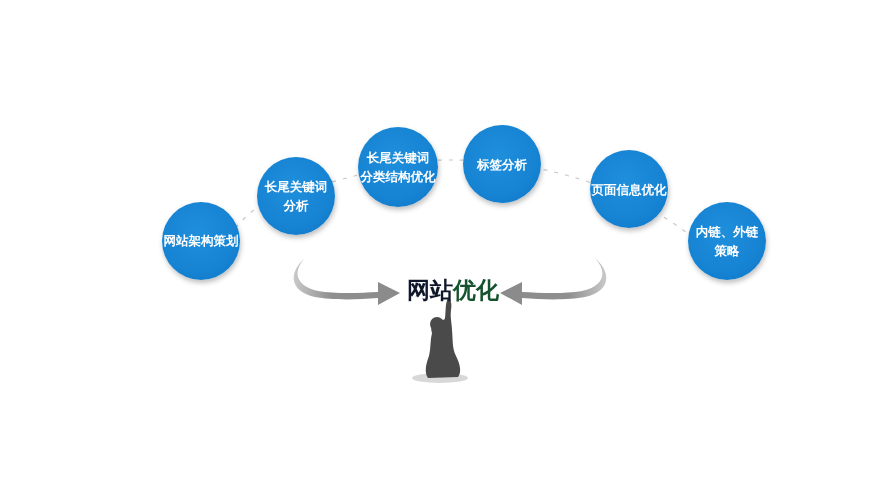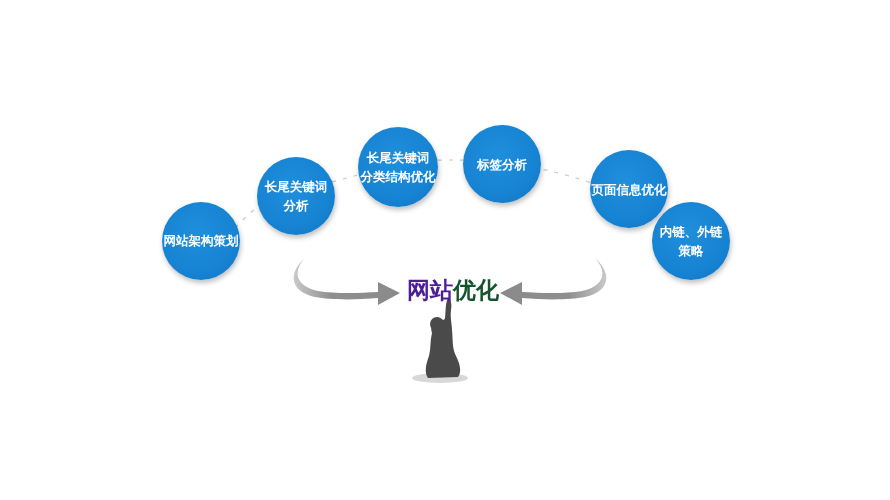--- a/index.html
+++ b/index.html
@@ -13,21 +13,21 @@
     background: radial-gradient(circle at 45% 40%, #1f8fdc 0%, #1683d3 60%, #0f75c2 100%);
     box-shadow: 1px 3px 5px rgba(0,0,0,0.25);
     display: flex; align-items: center; justify-content: center; flex-direction: column;
     color: #ffffff; font-weight: bold; font-size: 12.5px; line-height: 19px; text-align: center;
   }
   .node span { display: block; white-space: nowrap; }
   .title {
     position: absolute; left: 407px; top: 275px; font-size: 23px; font-weight: bold; letter-spacing: 0px;
     font-family: "DejaVu Sans", sans-serif;
   }
-  .title .t1 { color: #4c1d95; }
+  .title .t1 { color: #0f172a; }
   .title .t2 { color: #14532d; }
   svg { position: absolute; left: 0; top: 0; }
 </style>
 </head>
 <body>
 
 <div class="canvas">
 
   <svg width="890" height="500">
 
@@ -78,21 +78,21 @@
   </div>
 
   <div class="node" style="left:463px; top:125px; width:78px; height:78px;justify-content:center;">
     <span>标签分析</span>
   </div>
 
   <div class="node" style="left:566px; top:150px; width:78px; height:78px;margin-left:24px;">
     <span>页面信息优化</span>
   </div>
 
-  <div class="node" style="left:652px; top:202px; width:78px; height:78px;">
+  <div class="node" style="left:688px; top:202px; width:78px; height:78px;">
     <span>内链、外链</span>
     <span>策略</span>
   </div>
 
   <div class="title">
     <span class="t1">网站</span><span class="t2">优化</span>
   </div>
 
 </div>
 

